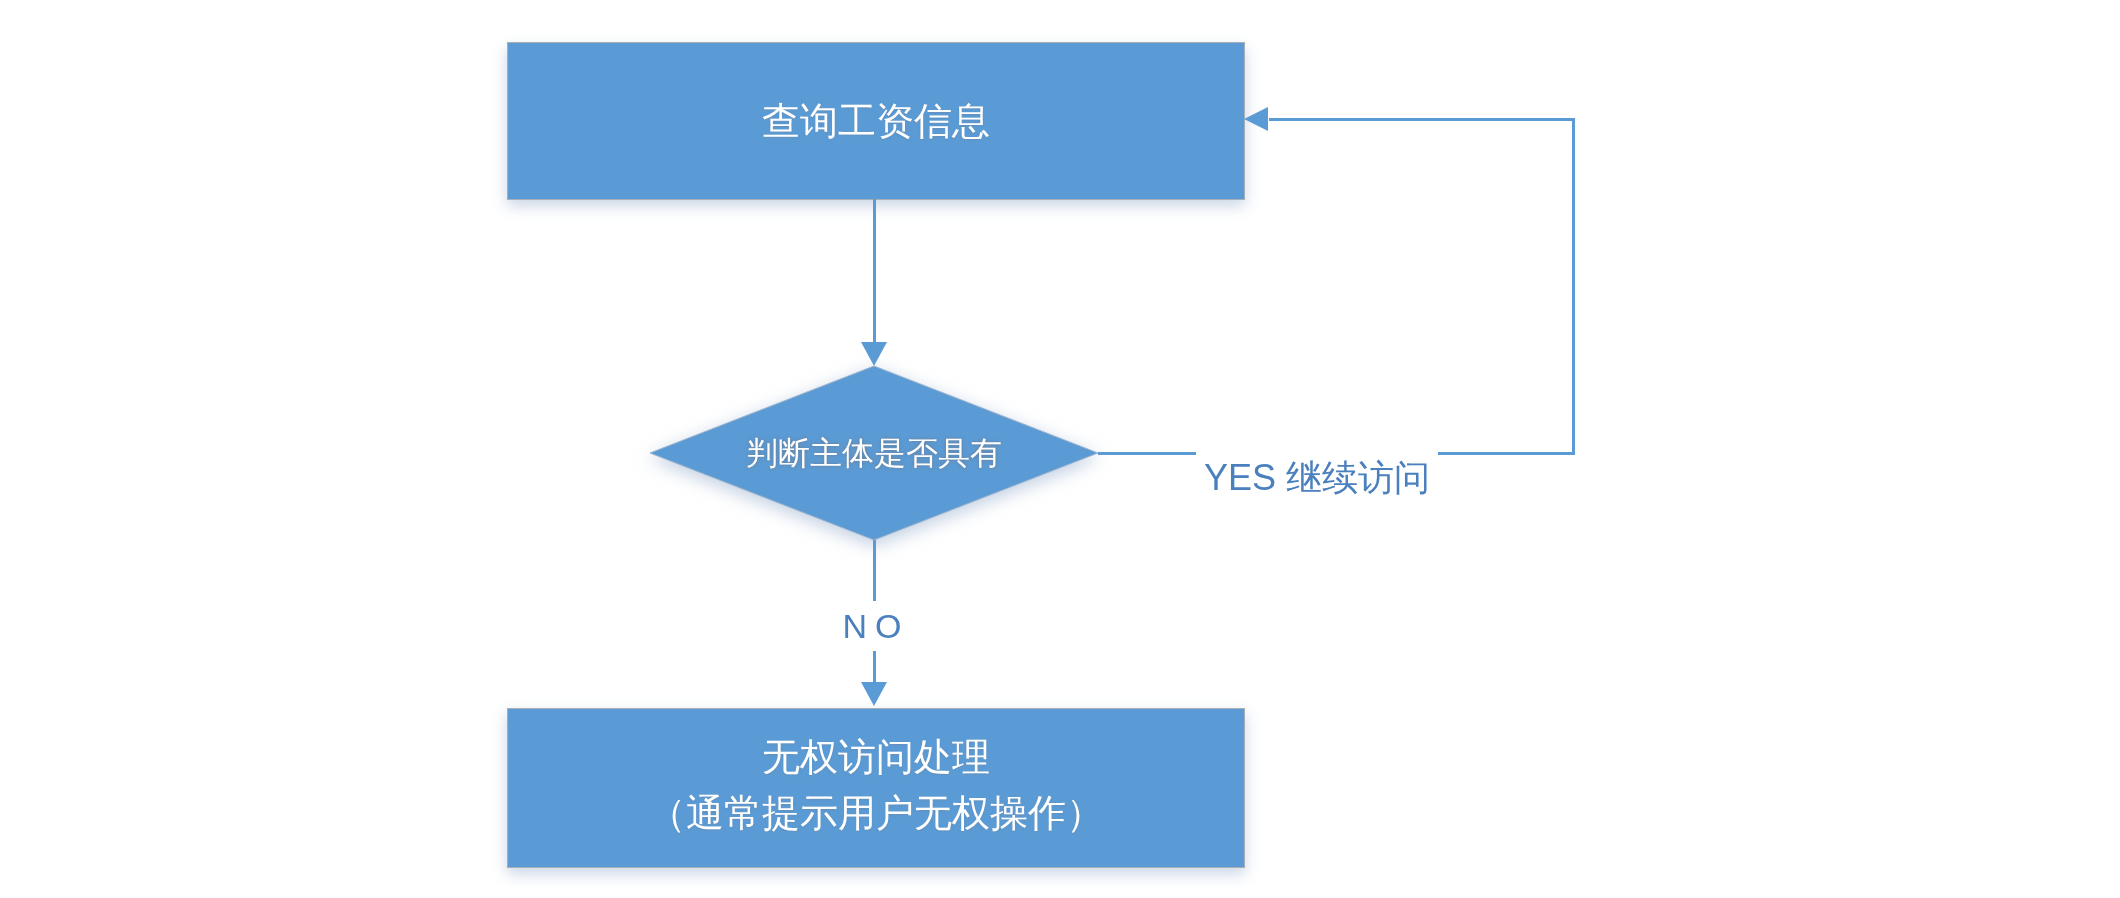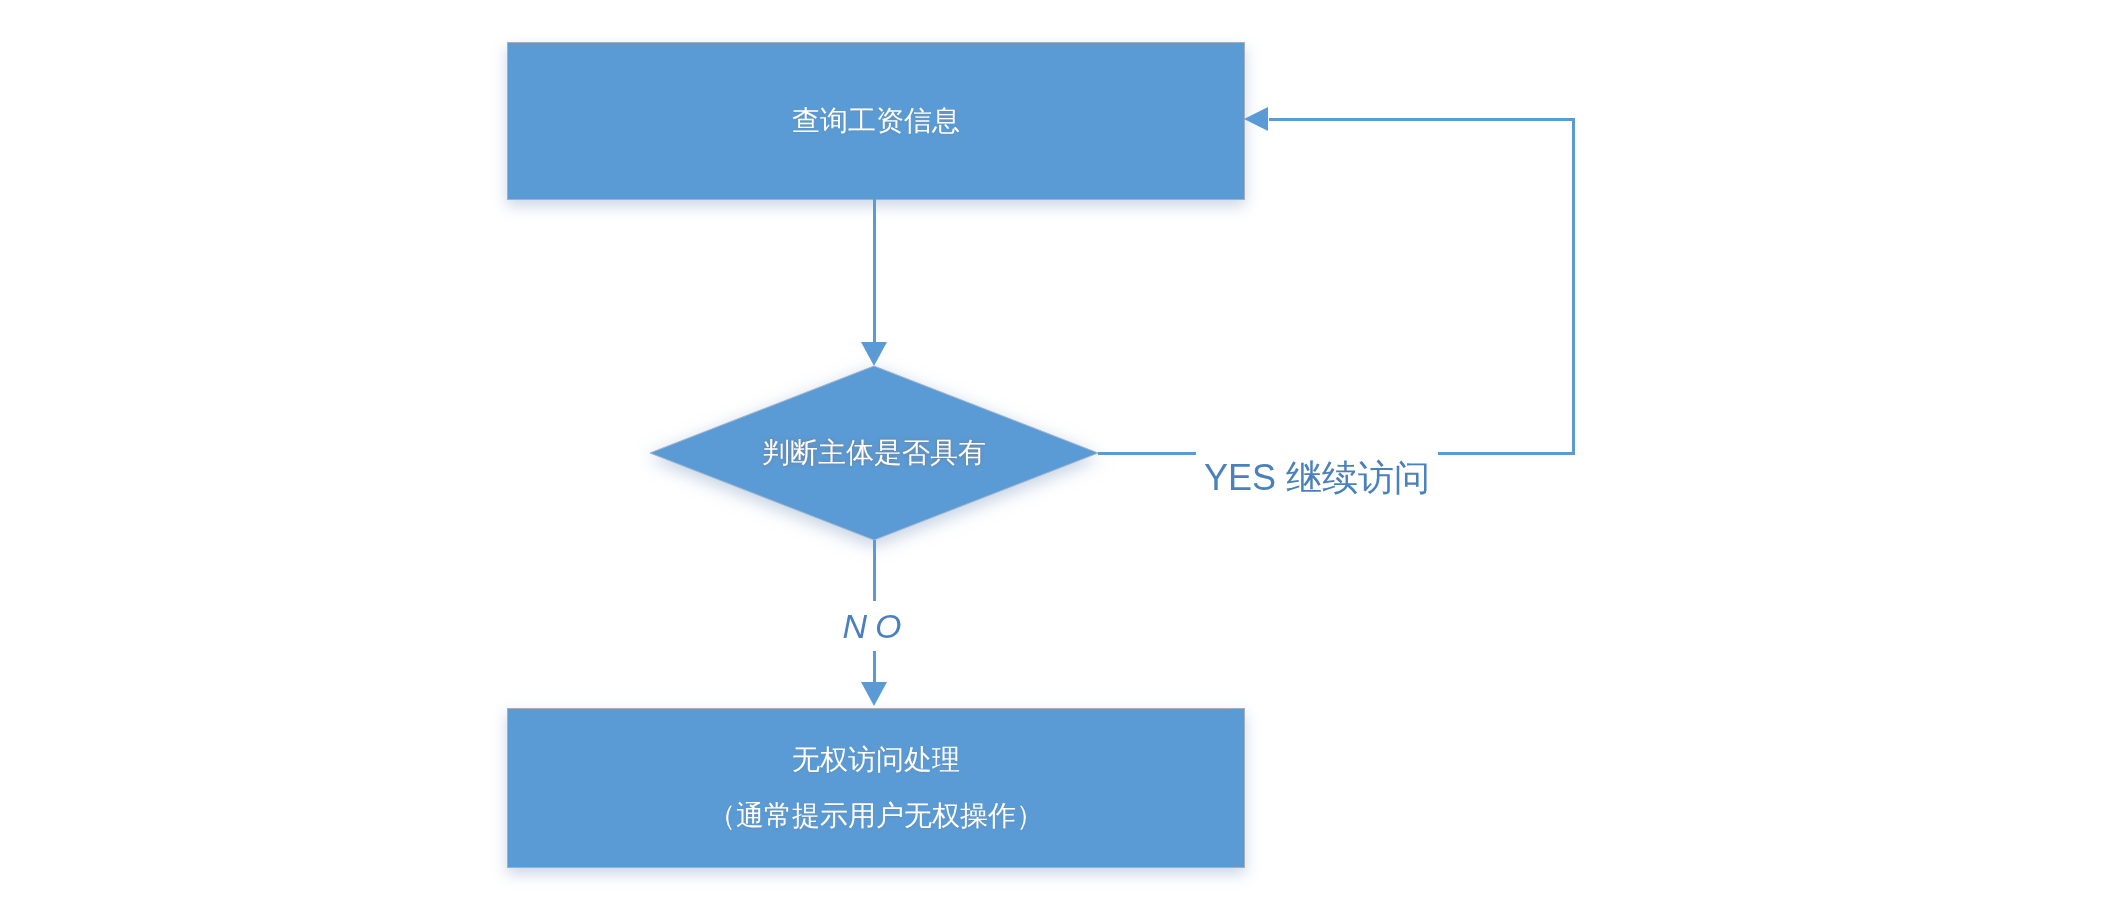--- a/index.html
+++ b/index.html
@@ -8,37 +8,37 @@
     font-family:"Liberation Sans","DejaVu Sans",sans-serif;overflow:hidden;
   }
   
   .rect-node{
     position:absolute;
     background:var(--shape-fill);
     border:1px solid #a9afb6;
     box-shadow:0 6px 14px rgba(140,165,200,.45);
     display:flex;flex-direction:column;align-items:center;justify-content:center;
     color:var(--shape-text);
-    font-size:28px;line-height:56px;text-align:center;
+    font-size:38px;line-height:56px;text-align:center;
     text-shadow:0 1px 2px rgba(110,130,155,.45);
     white-space:nowrap;
   }
   #node-query{left:507px;top:42px;width:736px;height:156px;}
-  #node-deny{left:507px;top:708px;width:736px;height:158px;}
+  #node-deny{left:507px;top:708px;width:736px;height:158px;font-family:Liberation Mono, monospace;}
   
   .diamond-svg{
     position:absolute;left:650px;top:366px;width:448px;height:174px;
     overflow:visible;
     filter:drop-shadow(0 5px 9px rgba(140,165,200,.55));
   }
   .diamond-svg polygon{fill:var(--shape-fill);stroke:#9db4cd;stroke-width:1;}
   .diamond-text{
     position:absolute;left:650px;top:366px;width:448px;height:174px;
     display:flex;flex-direction:column;align-items:center;justify-content:center;
-    color:var(--shape-text);font-size:28px;line-height:54px;text-align:center;
+    color:var(--shape-text);font-size:32px;line-height:54px;text-align:center;
     white-space:nowrap;
     text-shadow:0 0 4px rgba(108,124,146,.9),0 0 1px rgba(108,124,146,.6);
     pointer-events:none;
   }
   
   .line{position:absolute;background:var(--line);}
   #edge-query-to-decision{left:873px;top:198px;width:3px;height:146px;}
   #edge-decision-to-no-1{left:873px;top:540px;width:3px;height:64px;}
   #edge-decision-to-no-2{left:873px;top:648px;width:3px;height:36px;}
   #edge-yes-out{left:1098px;top:452px;width:477px;height:3px;}
@@ -59,21 +59,21 @@
   }
   #arrow-into-query{left:1244px;top:107px;}
   
   .edge-label{
     position:absolute;color:var(--label-text);background:#ffffff;
     white-space:nowrap;z-index:3;
   }
   #label-yes{left:1196px;top:452px;padding:0 8px;font-size:36px;line-height:52px;}
   #label-no{
     left:876px;top:601px;transform:translateX(-50%);
-    font-size:34px;line-height:50px;letter-spacing:8px;padding:0 6px;font-style:italic;
+    font-size:34px;line-height:50px;letter-spacing:8px;padding:0 6px;
   }
 </style>
 </head>
 <body>
 
 <div class="canvas">
 
   <div class="rect-node" id="node-query">
     <span>查询工资信息</span>
   </div>

